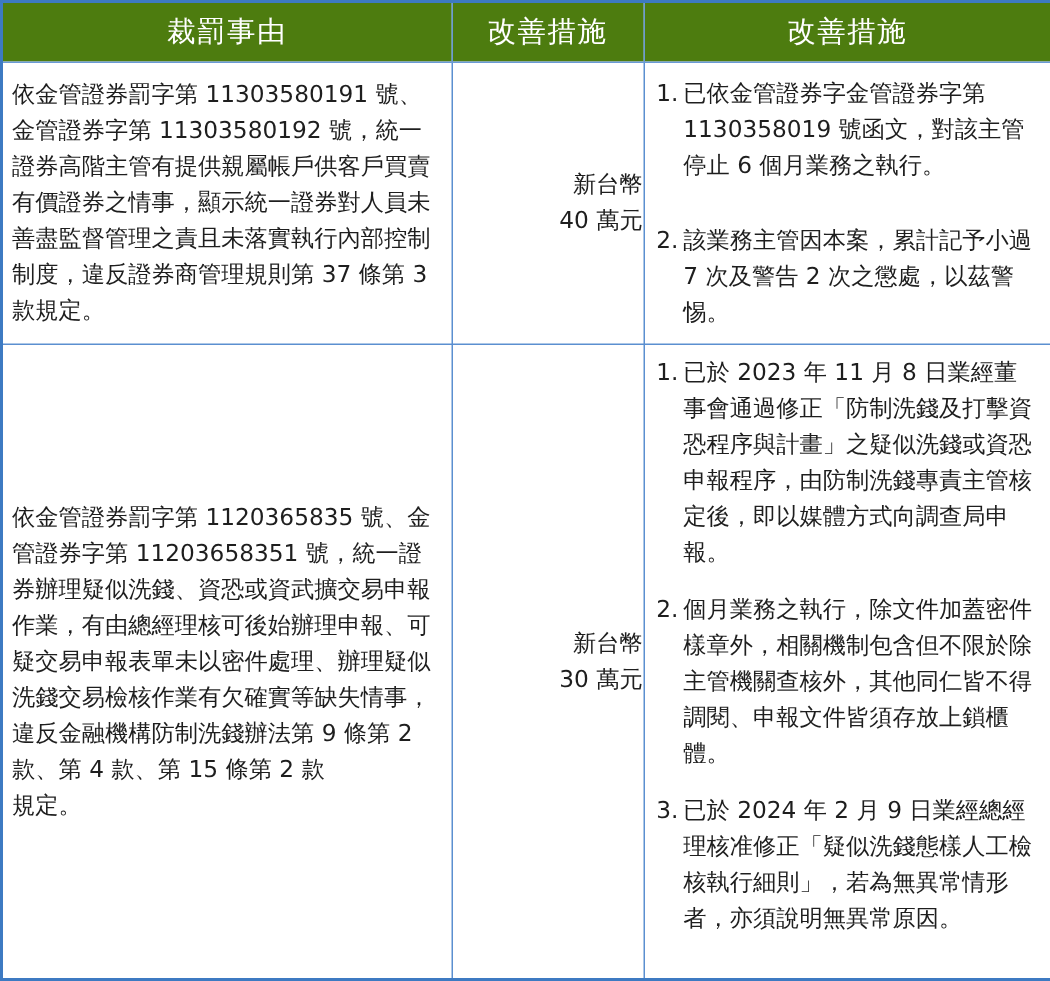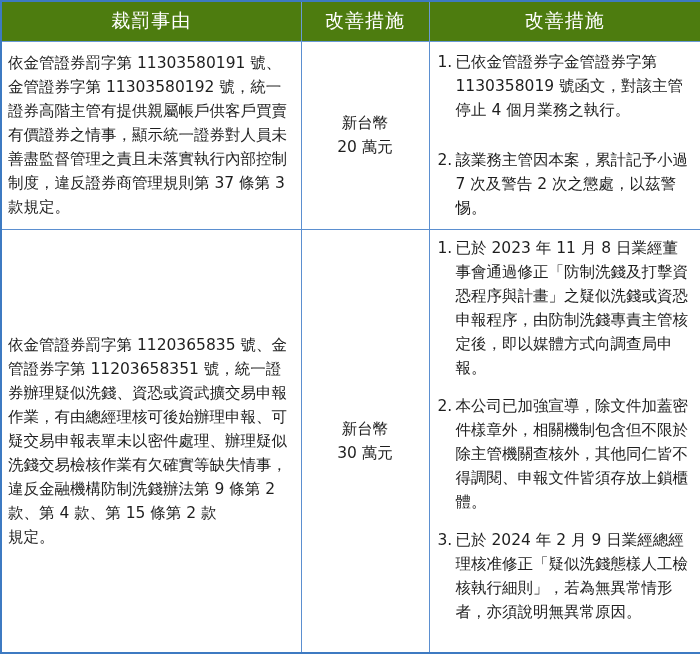--- a/index.html
+++ b/index.html
@@ -25,21 +25,21 @@
     border: 1px solid #6a9ad6;
     letter-spacing: 1px;
   }
   tbody td {
     border: 1px solid #5b8fd0;
     font-size: 15.5px;
     line-height: 24px;
     vertical-align: middle;
   }
   td.reason { padding: 6px 6px 6px 6px; }
-  td.amount { text-align: center; }
+  td.amount { text-align: right; }
   td.measures { padding: 6px 8px 8px 8px; vertical-align: top; }
   tr.row1 td { height: 188px; }
   tr.row2 td { height: 424px; }
   .item { display: flex; margin-bottom: 14px; }
   .item:last-child { margin-bottom: 0; }
   .item .num { width: 18px; flex: none; }
   .item .txt { flex: 1; }
   .amt-line { display: block; line-height: 24px; }
 </style>
 </head>
@@ -58,26 +58,26 @@
       <th>改善措施</th>
     </tr>
   </thead>
   <tbody>
     <tr class="row1">
       <td class="reason">
         <span>依金管證券罰字第 11303580191 號、金管證券字第 11303580192 號，統一證券高階主管有提供親屬帳戶供客戶買賣有價證券之情事，顯示統一證券對人員未善盡監督管理之責且未落實執行內部控制制度，違反證券商管理規則第 37 條第 3 款規定。</span>
       </td>
       <td class="amount">
         <span class="amt-line">新台幣</span>
-        <span class="amt-line">20 萬元</span>
+        <span class="amt-line">40 萬元</span>
       </td>
       <td class="measures" style="vertical-align: top; padding-top: 8px;">
         <div class="item">
           <span class="num">1.</span>
-          <span class="txt">已依金管證券字金管證券字第 1130358019 號函文，對該主管停止 4 個月業務之執行。</span>
+          <span class="txt">已依金管證券字金管證券字第 1130358019 號函文，對該主管停止 6 個月業務之執行。</span>
         </div>
         <div class="item" style="margin-top: 26px;">
           <span class="num">2.</span>
           <span class="txt">該業務主管因本案，累計記予小過 7 次及警告 2 次之懲處，以茲警惕。</span>
         </div>
       </td>
     </tr>
     <tr class="row2">
       <td class="reason">
         <span>依金管證券罰字第 1120365835 號、金管證券字第 11203658351 號，統一證券辦理疑似洗錢、資恐或資武擴交易申報作業，有由總經理核可後始辦理申報、可疑交易申報表單未以密件處理、辦理疑似洗錢交易檢核作業有欠確實等缺失情事，違反金融機構防制洗錢辦法第 9 條第 2 款、第 4 款、第 15 條第 2 款</span><br>
@@ -87,21 +87,21 @@
         <span class="amt-line">新台幣</span>
         <span class="amt-line">30 萬元</span>
       </td>
       <td class="measures">
         <div class="item">
           <span class="num">1.</span>
           <span class="txt">已於 2023 年 11 月 8 日業經董事會通過修正「防制洗錢及打擊資恐程序與計畫」之疑似洗錢或資恐申報程序，由防制洗錢專責主管核定後，即以媒體方式向調查局申報。</span>
         </div>
         <div class="item">
           <span class="num">2.</span>
-          <span class="txt">本公司已加強宣導，除文件加蓋密件樣章外，相關機制包含但不限於除主管機關查核外，其他同仁皆不得調閱、申報文件皆須存放上鎖櫃體。</span>
+          <span class="txt">個月業務之執行，除文件加蓋密件樣章外，相關機制包含但不限於除主管機關查核外，其他同仁皆不得調閱、申報文件皆須存放上鎖櫃體。</span>
         </div>
         <div class="item">
           <span class="num">3.</span>
           <span class="txt">已於 2024 年 2 月 9 日業經總經理核准修正「疑似洗錢態樣人工檢核執行細則」，若為無異常情形者，亦須說明無異常原因。</span>
         </div>
       </td>
     </tr>
   </tbody>
 </table>
 

